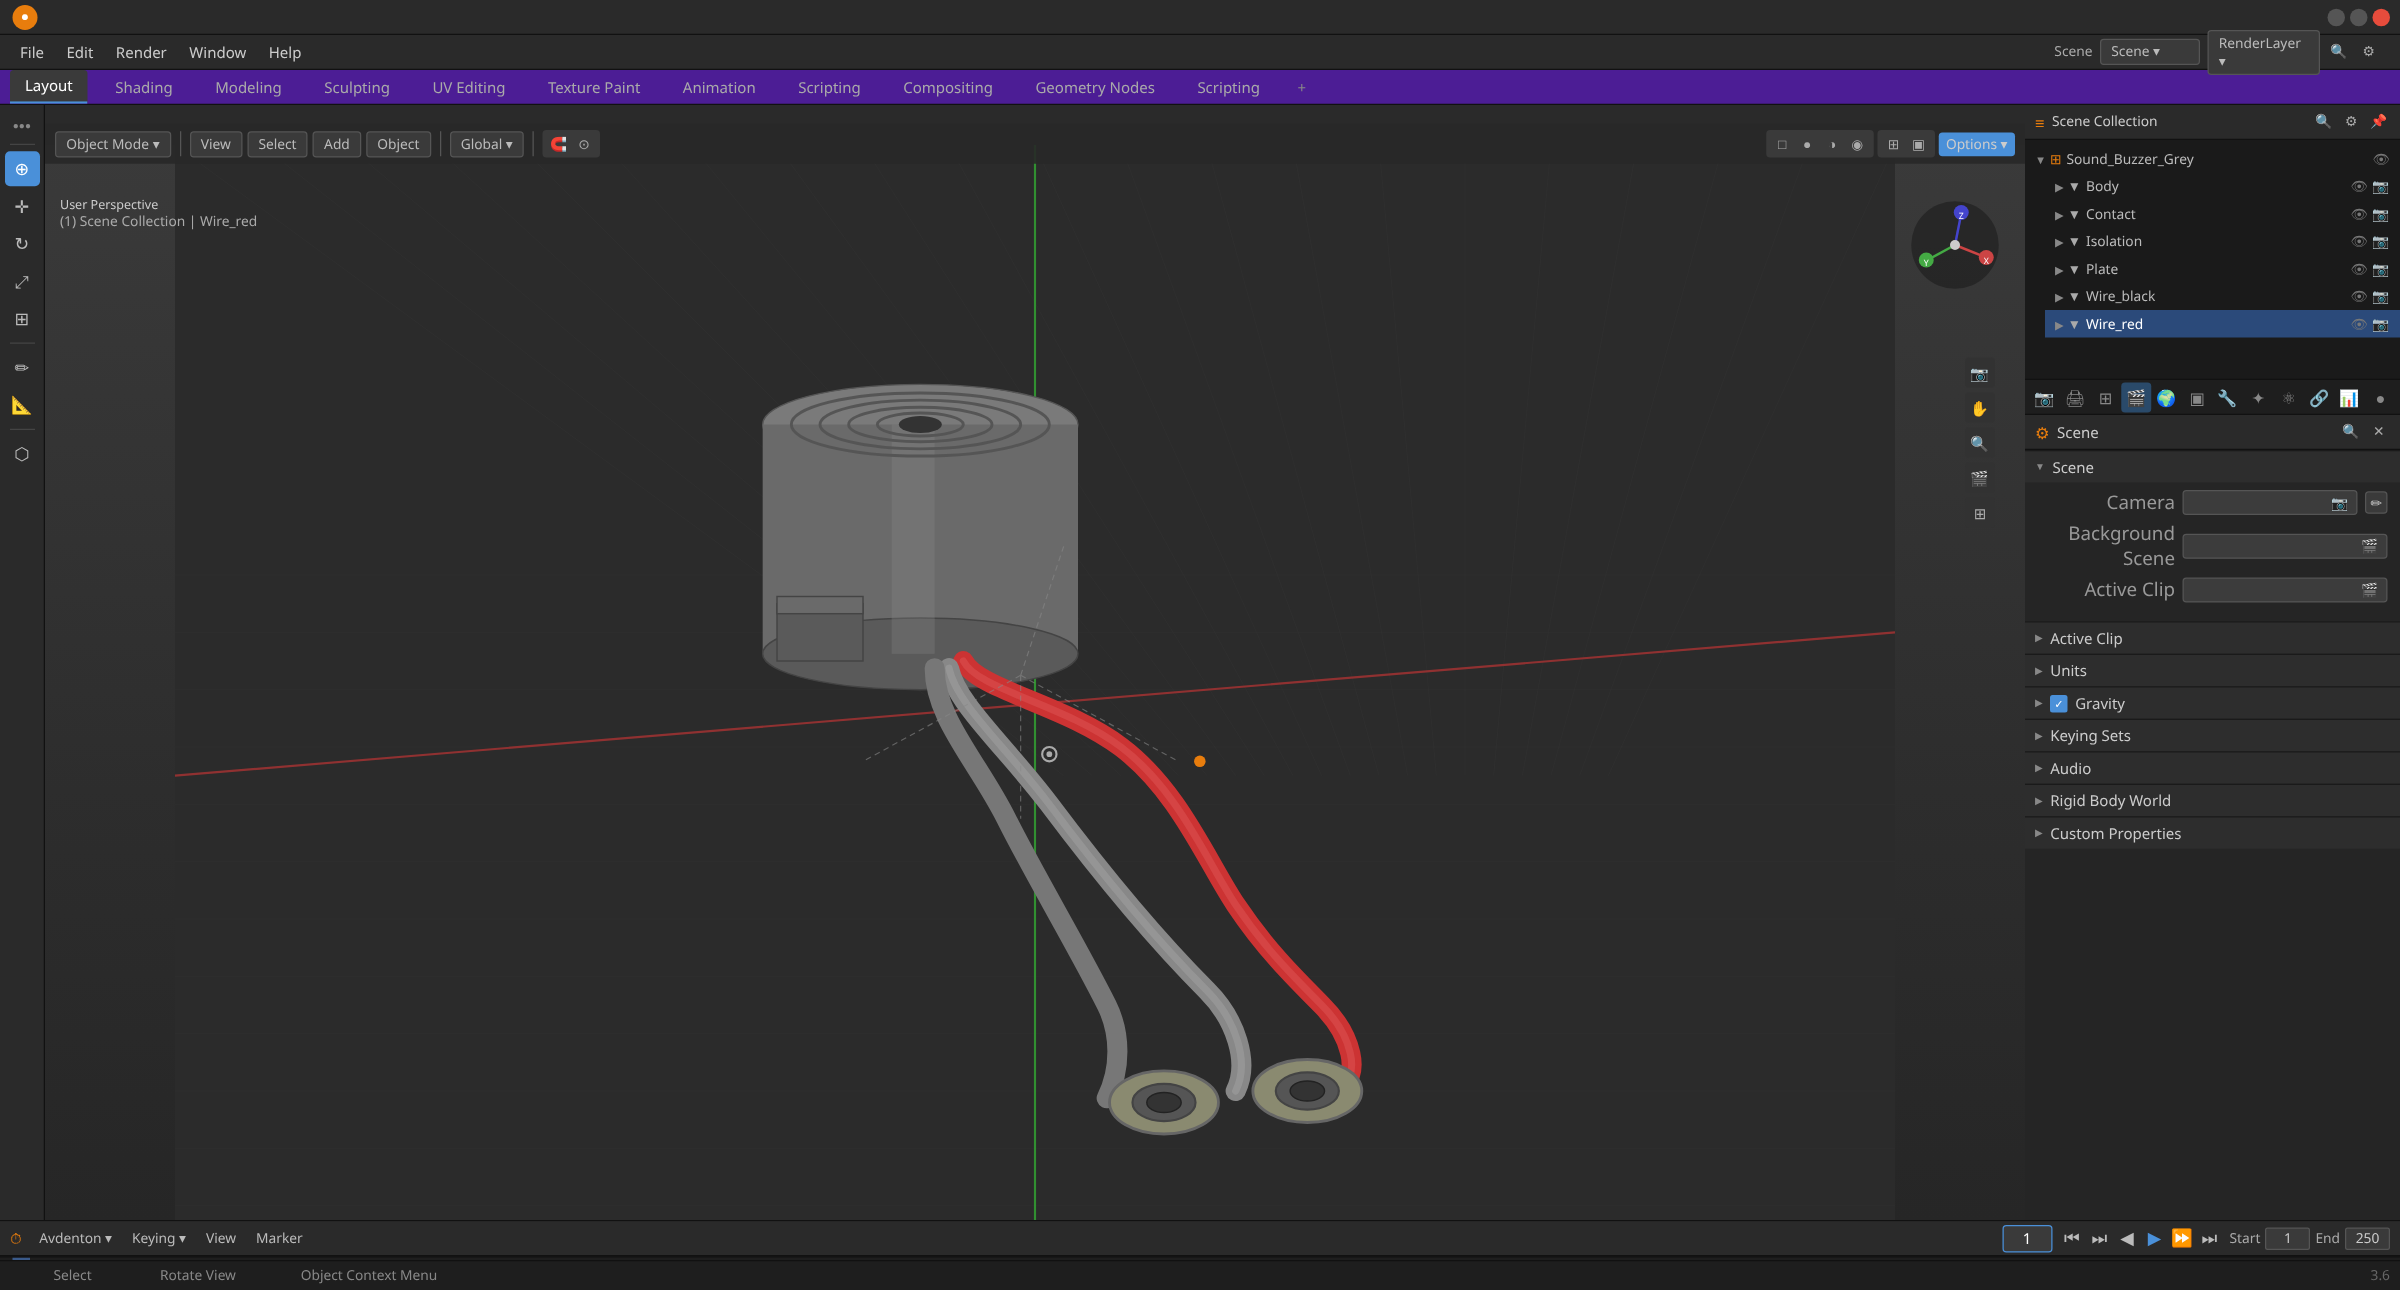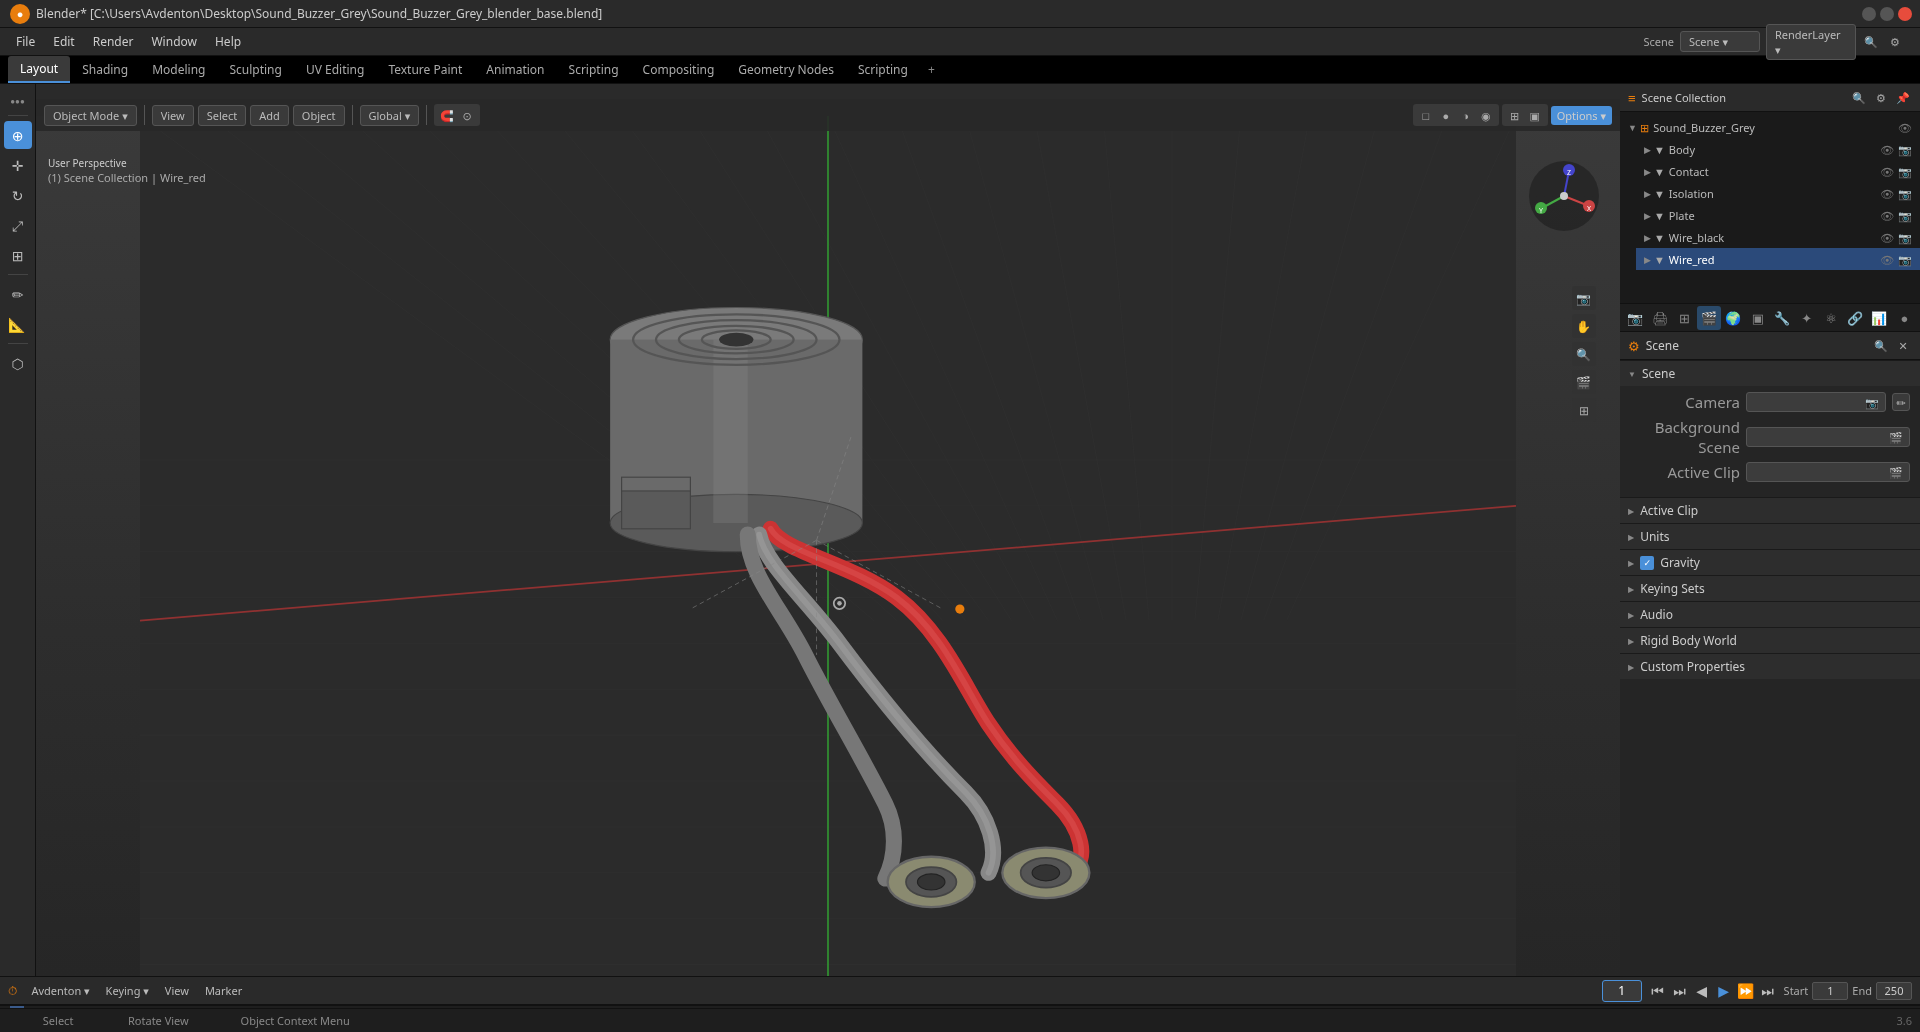--- a/index.html
+++ b/index.html
@@ -57,25 +57,25 @@
       padding: 3px 8px;
       color: #ccc;
       font-size: 12px;
       cursor: pointer;
       border-radius: 3px;
     }
 
     
     #workspace-tabs {
       height: 28px;
-      background: #000000;
+      background: #4c1d95;
       display: flex;
       align-items: center;
       padding: 0 8px;
-      gap: 0;
+      gap: 10px;
       border-bottom: 1px solid #111;
     }
     .workspace-tab {
       padding: 4px 12px;
       font-size: 12px;
       color: #aaa;
       cursor: pointer;
       border-radius: 3px 3px 0 0;
     }
     .workspace-tab.active {
@@ -477,21 +477,20 @@
       justify-content: center;
       font-size: 12px;
       color: #fff;
     }
   </style>
 </head>
 <body>
 
 <div id="titlebar">
   <div id="blender-logo">●</div>
-  <span>Blender* [C:\Users\Avdenton\Desktop\Sound_Buzzer_Grey\Sound_Buzzer_Grey_blender_base.blend]</span>
   <div id="titlebar-controls">
     <span class="win-btn" style="background:#555;"></span>
     <span class="win-btn" style="background:#555;"></span>
     <span class="win-btn" style="background:#e74c3c;"></span>
   </div>
 </div>
 
 <div id="menubar">
   <div class="menu-item">File</div>
   <div class="menu-item">Edit</div>

